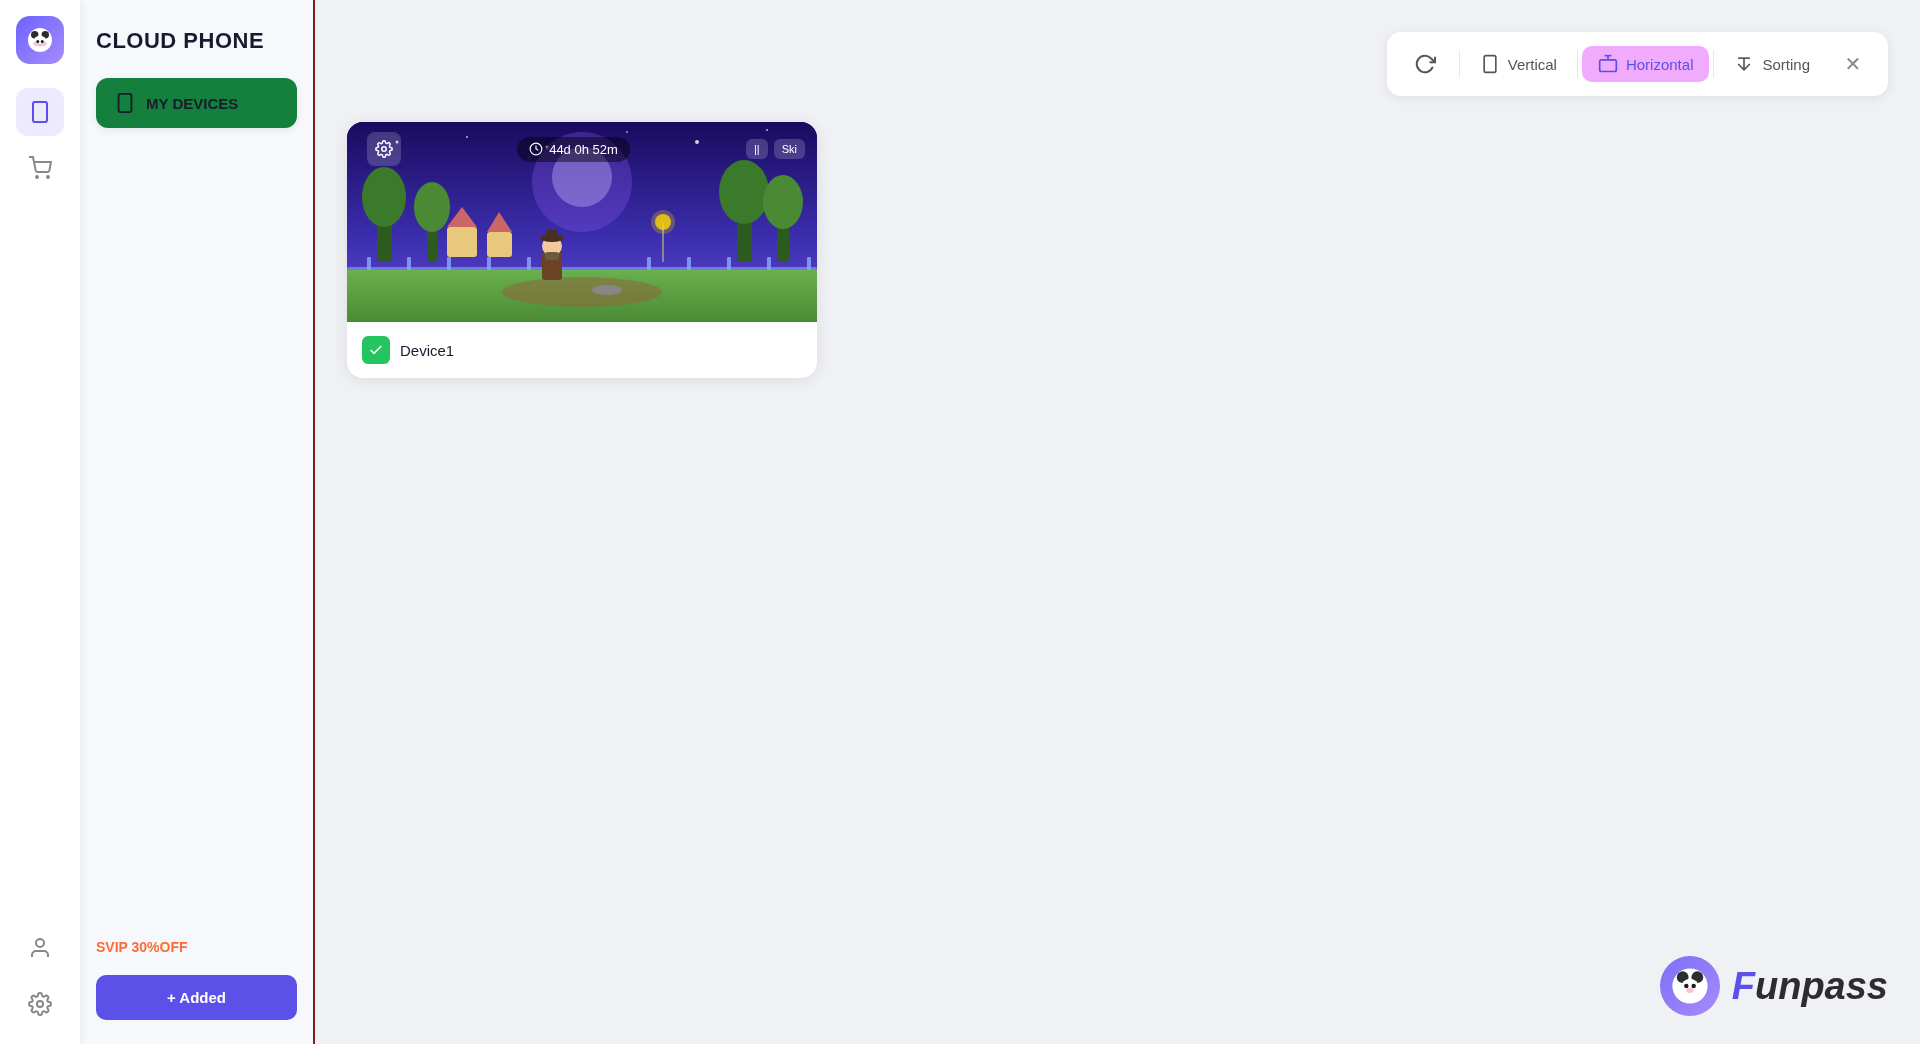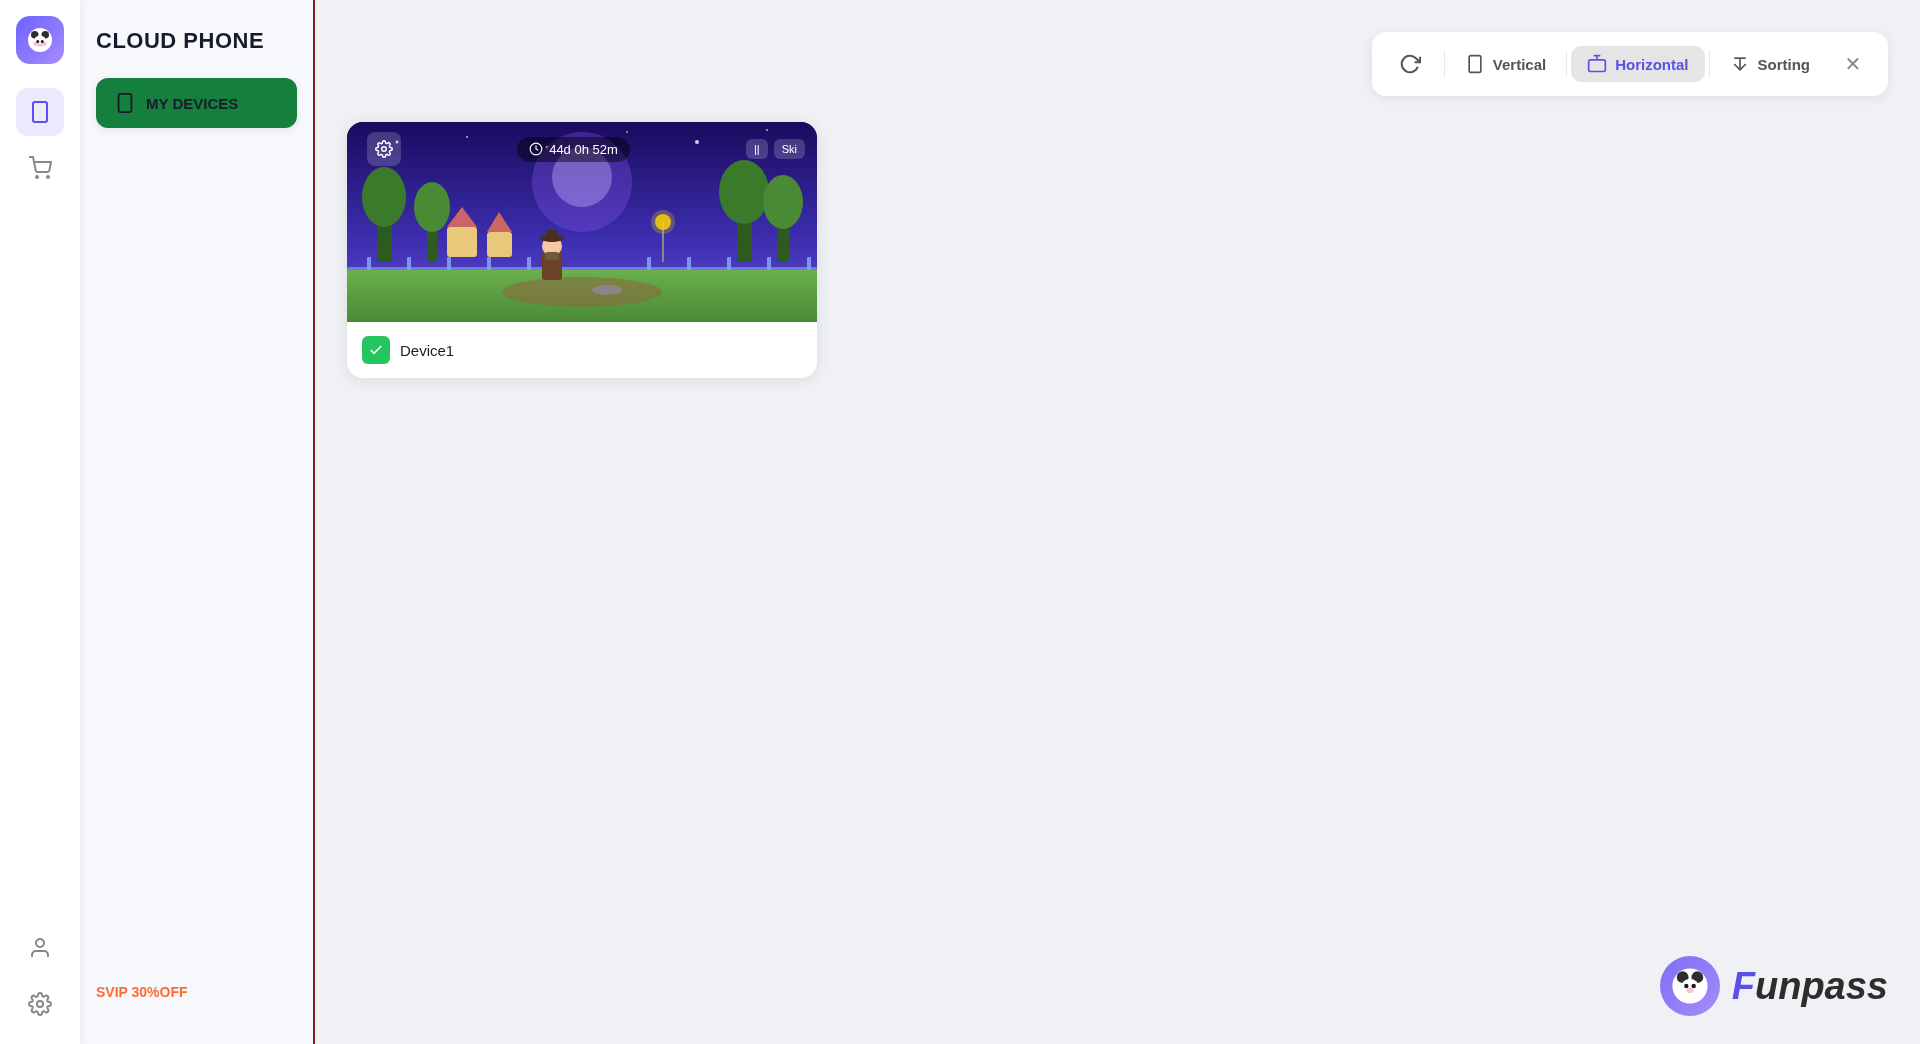--- a/index.html
+++ b/index.html
@@ -186,27 +186,27 @@
     }
 
     .toolbar-btn {
       display: flex;
       align-items: center;
       gap: 8px;
       padding: 8px 16px;
       border-radius: 10px;
       cursor: pointer;
       font-size: 15px;
-      font-weight: 700;
+      font-weight: 400;
       color: #555;
       transition: background 0.15s;
     }
 
     .toolbar-btn.active {
-      background: #e5e5e5;
+      background: #f0abfc;
       color: #5b50e8;
     }
 
     .toolbar-btn svg { width: 20px; height: 20px; }
 
     .toolbar-close {
       width: 38px;
       height: 38px;
       border-radius: 8px;
       display: flex;
@@ -414,20 +414,23 @@
       <rect x="5" y="2" width="14" height="20" rx="2"></rect>
       <line x1="12" y1="18" x2="12.01" y2="18"></line>
     </svg>
     <span>MY DEVICES</span>
   </button>
 
   <div class="panel-bottom">
     <div class="svip-label">
       <span>SVIP</span> <span style="color:#ff6b35">30%OFF</span>
     </div>
+    <button class="added-btn">
+      <span>+ Added</span>
+    </button>
   </div>
 </div>
 
 <div class="main-content">
 
   <div class="toolbar">
     <div class="toolbar-refresh">
       <svg viewBox="0 0 24 24" fill="none" stroke="#555" stroke-width="2.2">
         <polyline points="23 4 23 10 17 10"></polyline>
         <path d="M20.49 15a9 9 0 1 1-2.12-9.36L23 10"></path>

